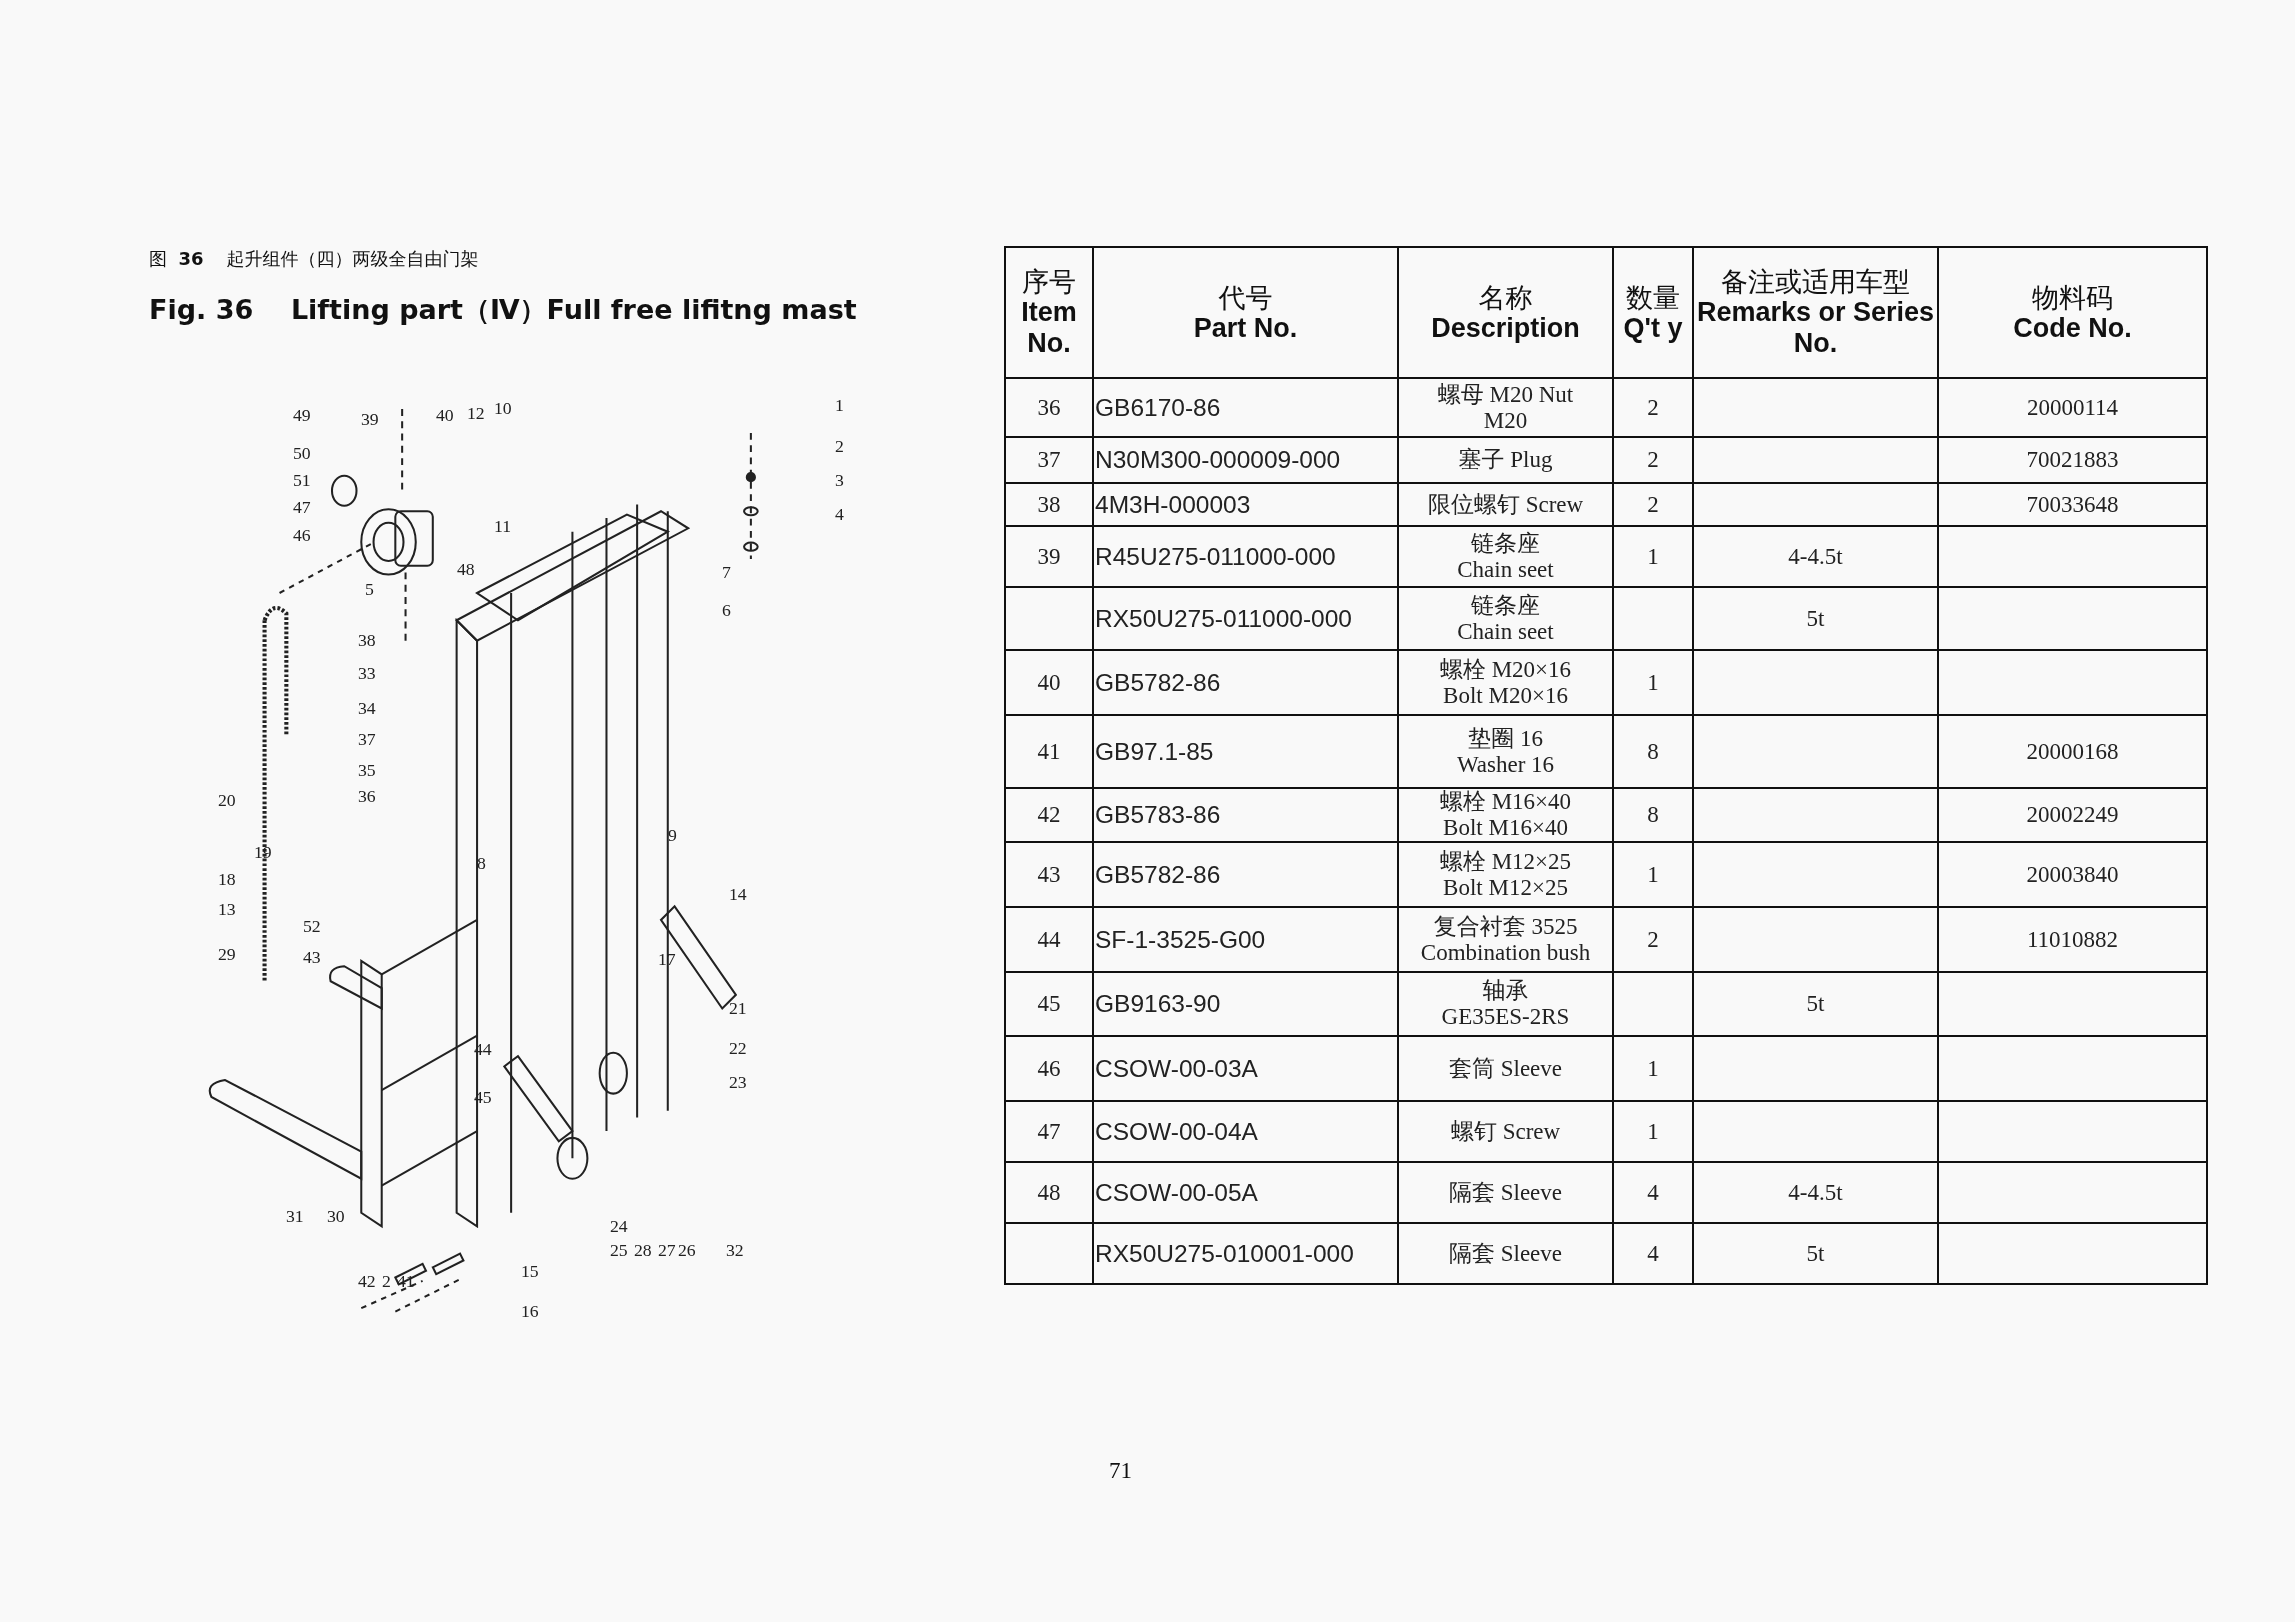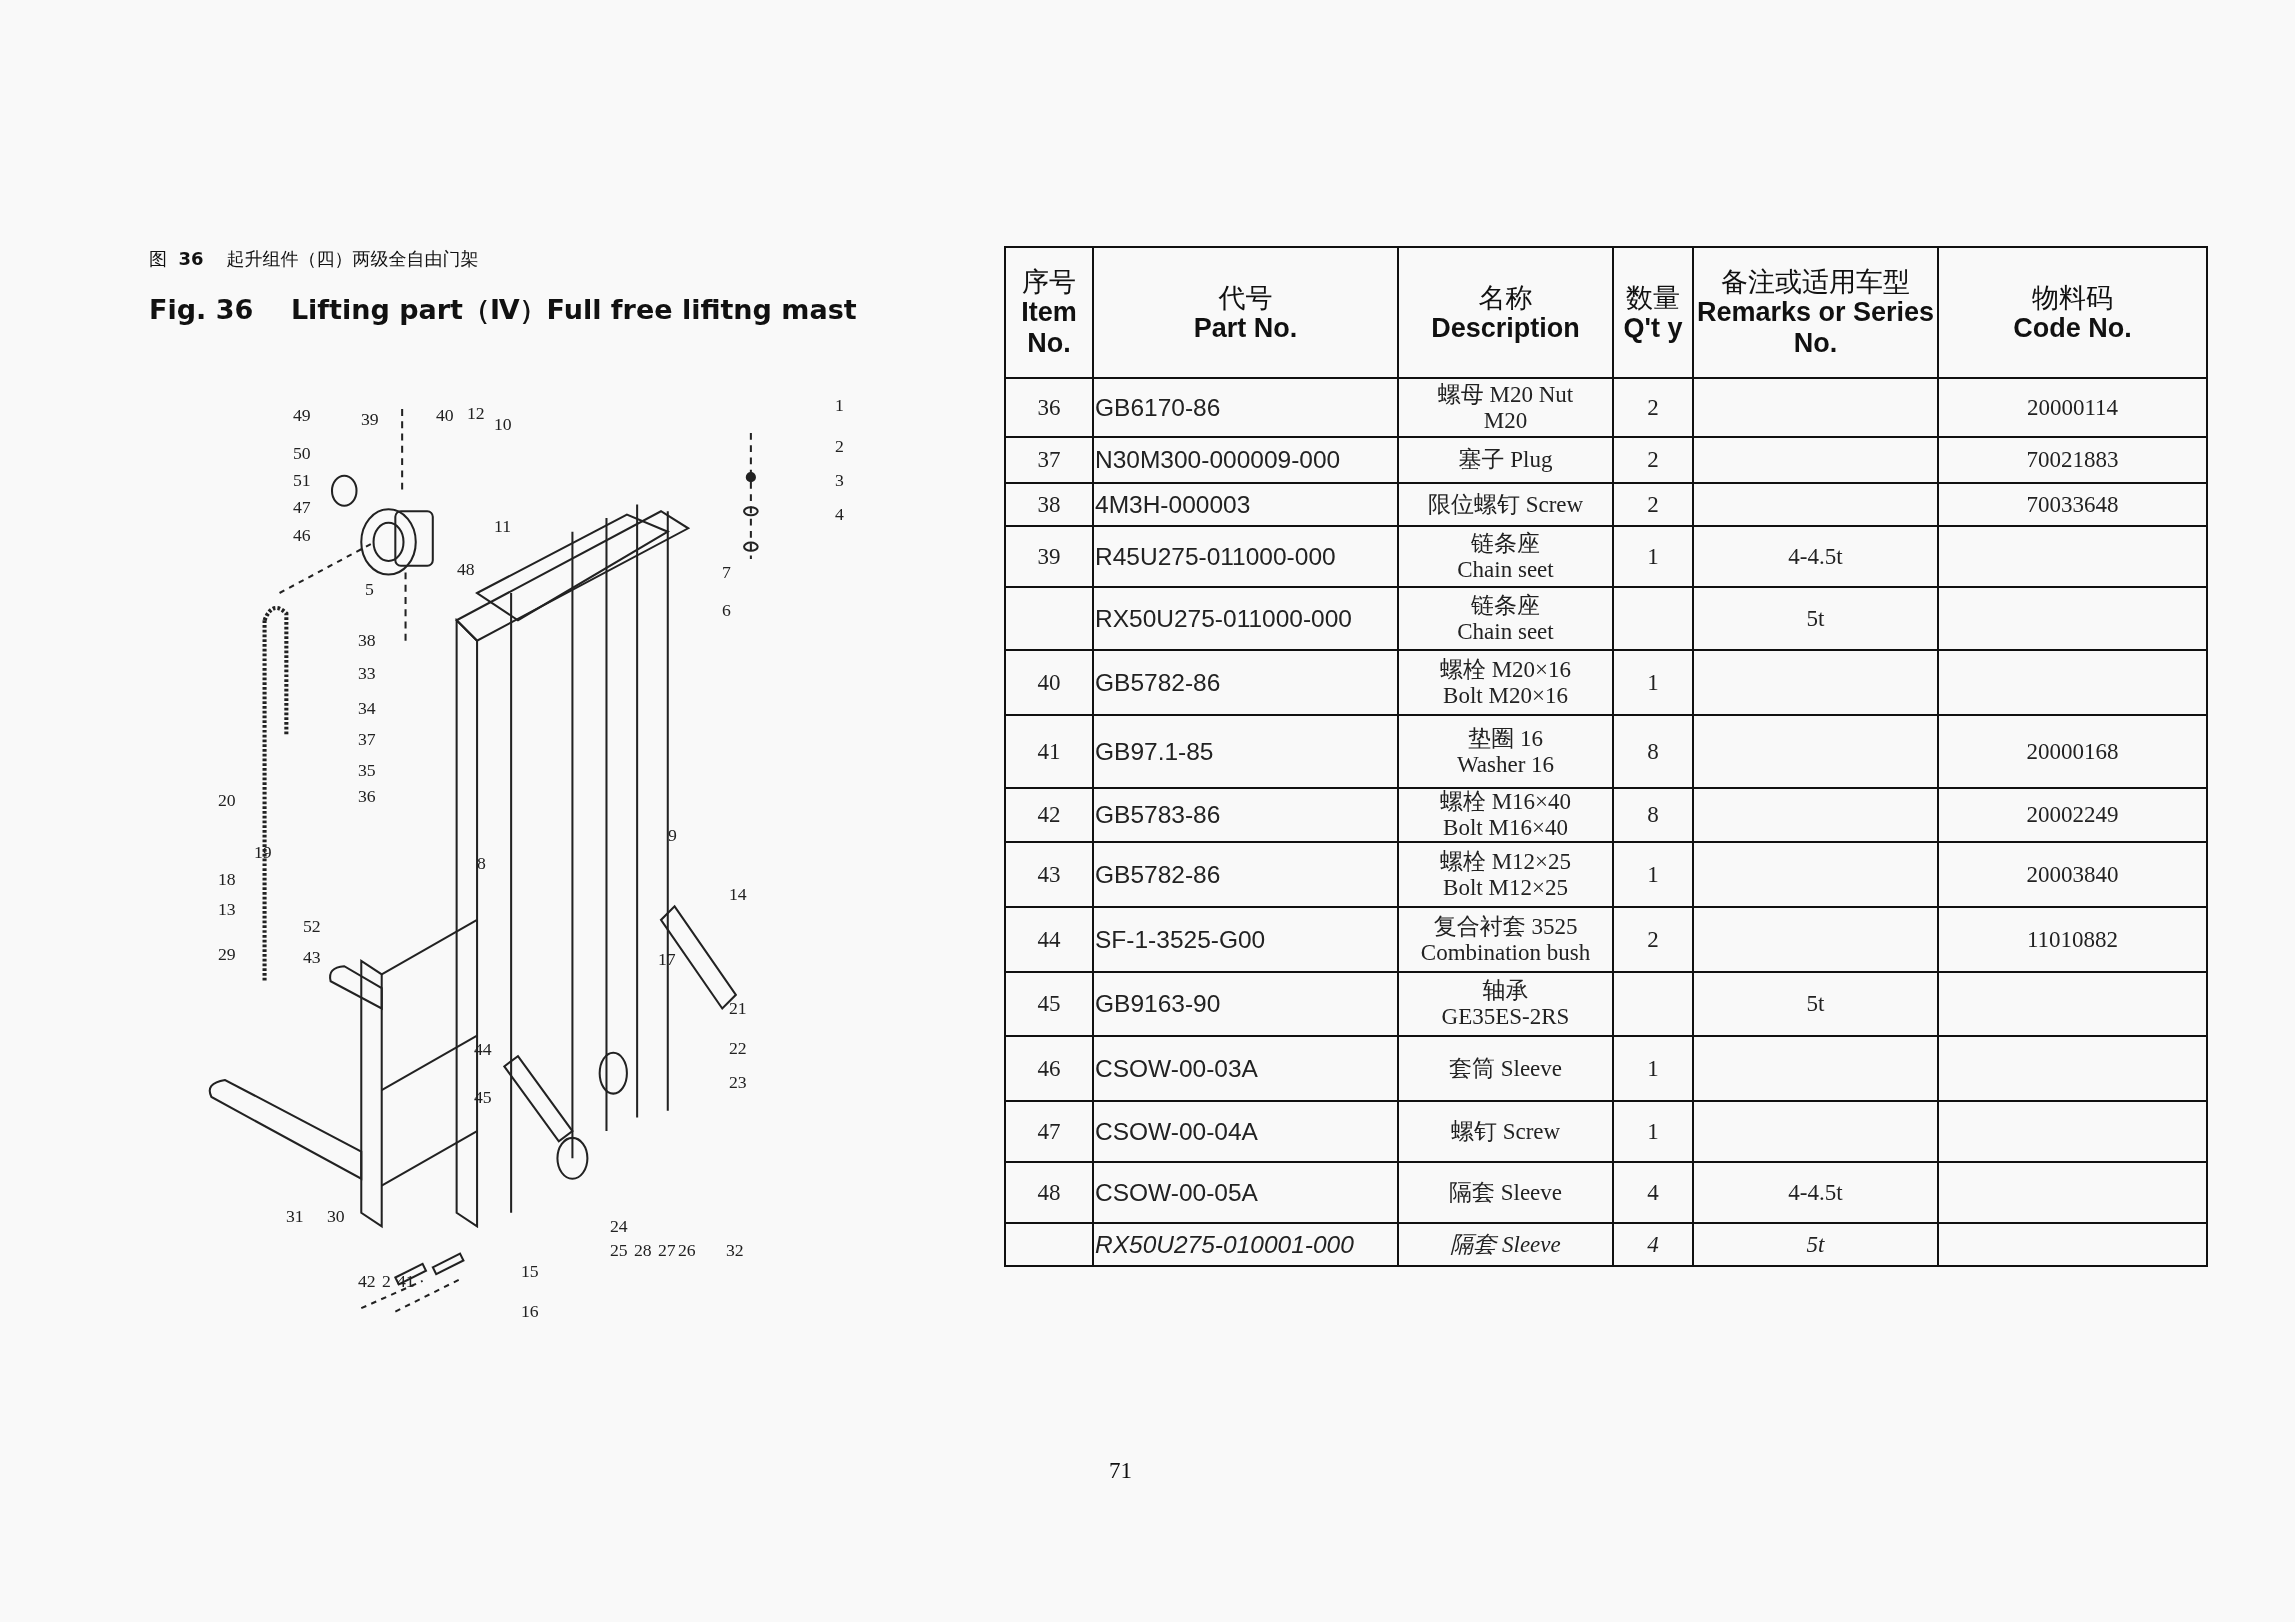--- a/index.html
+++ b/index.html
@@ -72,21 +72,21 @@
     <path d="M300 1335 L340 1315 L345 1325 L305 1345 Z"></path>
     <path d="M355 1320 L395 1300 L400 1310 L360 1330 Z"></path>
     <line x1="250" y1="1380" x2="340" y2="1340" stroke-dasharray="8,8"></line>
     <line x1="300" y1="1385" x2="400" y2="1335" stroke-dasharray="8,8"></line>
   </svg>
   <div id="callouts">
       <div class="callout" style="left: 102px; top: 37px;">49</div>
       <div class="callout" style="left: 170px; top: 41px;">39</div>
       <div class="callout" style="left: 245px; top: 37px;">40</div>
       <div class="callout" style="left: 276px; top: 35px;">12</div>
-      <div class="callout" style="left: 303px; top: 46px;">10</div>
+      <div class="callout" style="left: 303px; top: 30px;">10</div>
       <div class="callout" style="left: 102px; top: 75px;">50</div>
       <div class="callout" style="left: 303px; top: 100px; margin-top: 48px;">11</div>
       <div class="callout" style="left: 102px; top: 102px;">51</div>
       <div class="callout" style="left: 102px; top: 129px;">47</div>
       <div class="callout" style="left: 102px; top: 157px;">46</div>
       <div class="callout" style="left: 266px; top: 191px;">48</div>
       <div class="callout" style="left: 174px; top: 211px;">5</div>
       <div class="callout" style="left: 644px; top: 27px;">1</div>
       <div class="callout" style="left: 644px; top: 68px;">2</div>
       <div class="callout" style="left: 644px; top: 102px;">3</div>
@@ -316,21 +316,21 @@
         <td>48</td>
         <td class="partno">CSOW-00-05A</td>
         <td class="desc">
           <span>隔套 Sleeve</span>
           <span></span>
         </td>
         <td>4</td>
         <td>4-4.5t</td>
         <td></td>
       </tr>
-      <tr style="height: 43px; font-style: italic;">
+      <tr style="height: 61px;">
         <td></td>
         <td class="partno">RX50U275-010001-000</td>
         <td class="desc">
           <span>隔套 Sleeve</span>
           <span></span>
         </td>
         <td>4</td>
         <td>5t</td>
         <td></td>
       </tr>

